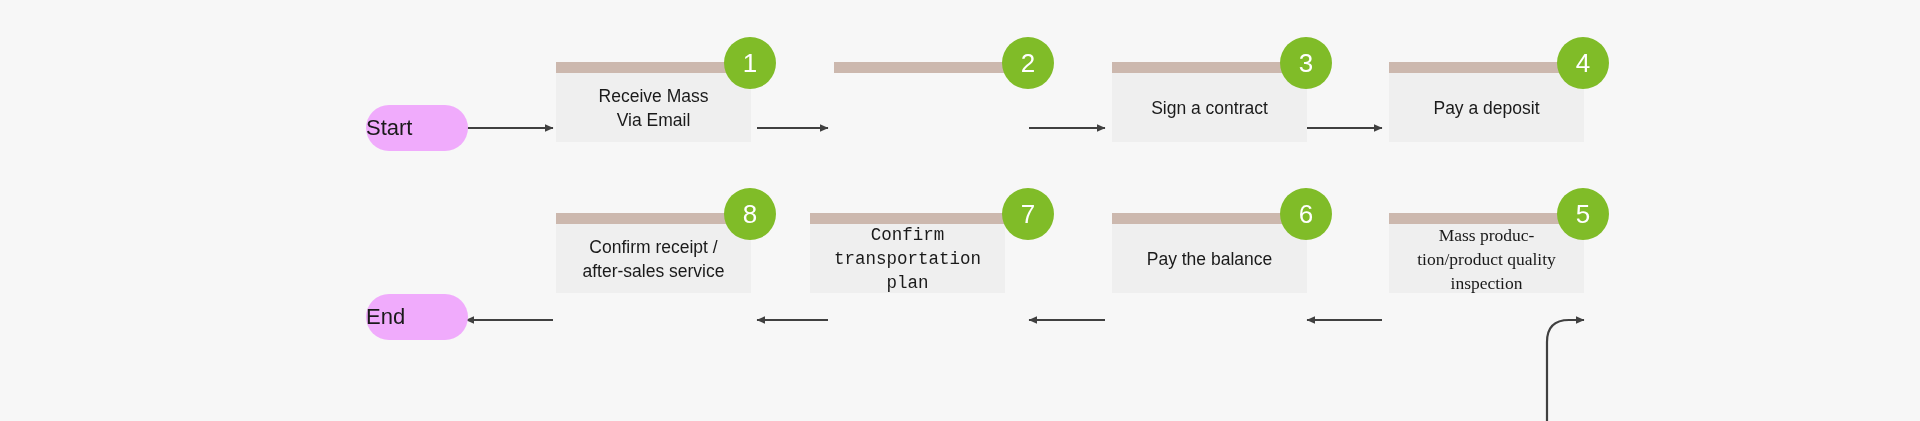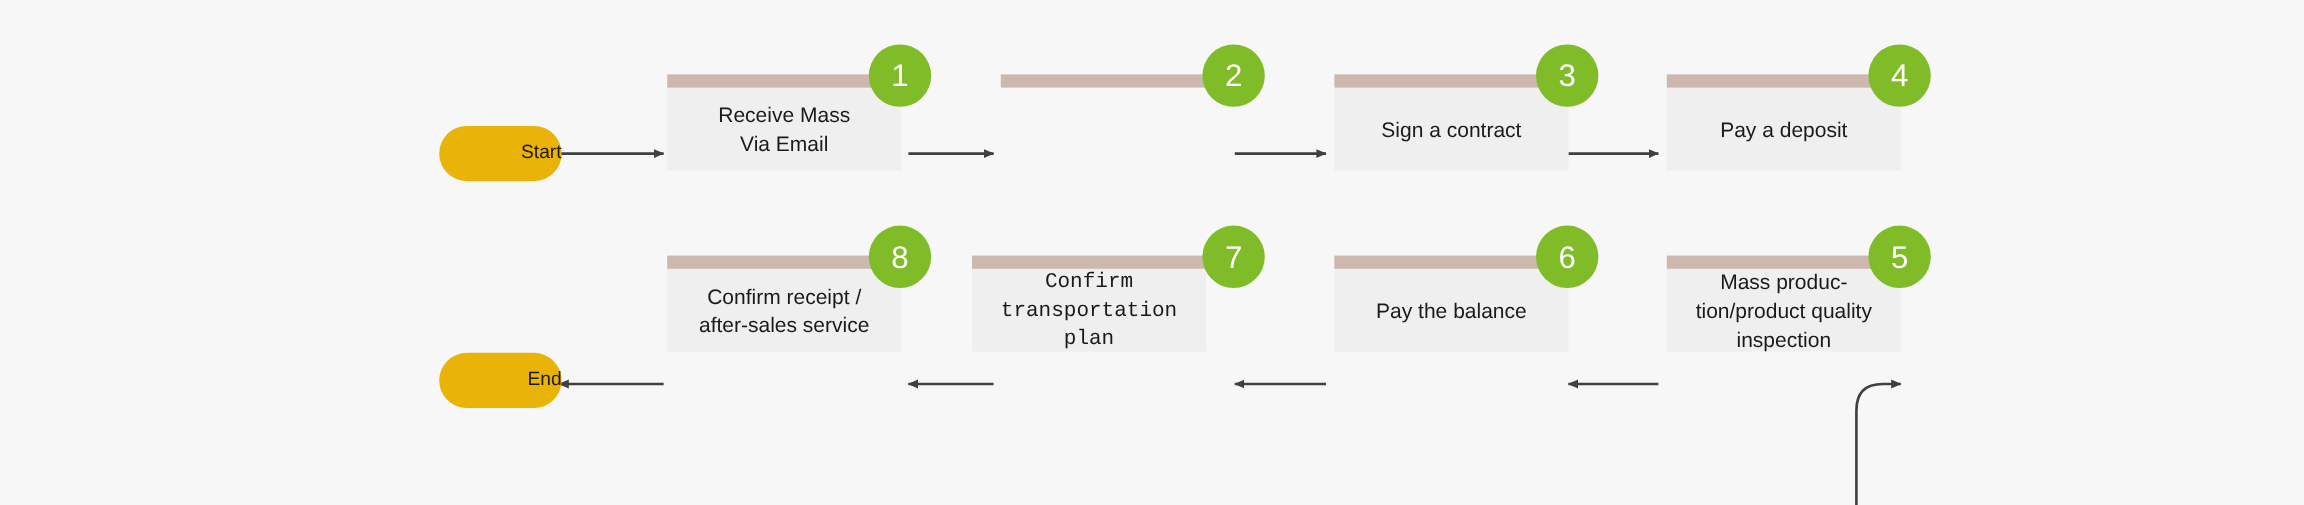--- a/index.html
+++ b/index.html
@@ -26,26 +26,26 @@
     top: 0;
     width: 1920px;
     height: 421px;
     pointer-events: none;
   }
   .terminator {
     position: absolute;
     width: 102px;
     height: 46px;
     border-radius: 23px;
-    background: #eab308;
+    background: #f0abfc;
     display: flex;
     align-items: center;
-    justify-content: flex-end;
+    justify-content: flex-start;
     color: #1a1a1a;
-    font-size: 16px;
+    font-size: 22px;
     line-height: 1;
     z-index: 4;
   }
   .step-card {
     position: absolute;
     width: 195px;
     background: #efefef;
     z-index: 2;
   }
   .step-card .card-bar {
@@ -196,21 +196,21 @@
     <div class="step-card" style="left:1112px;">
       <div class="card-bar"></div>
       <div class="card-body">
         <span class="card-label">Pay the balance</span>
       </div>
     </div>
     <div class="step-badge" style="left:1280px;">
       <span>6</span>
     </div>
 
-    <div class="step-card" style="left:1389px;">
+    <div class="step-card" style="left:1389px;font-family:Liberation Serif, serif;">
       <div class="card-bar"></div>
       <div class="card-body">
         <span class="card-label">Mass produc-
 tion/product quality
 inspection</span>
       </div>
     </div>
     <div class="step-badge" style="left:1557px;">
       <span>5</span>
     </div>

